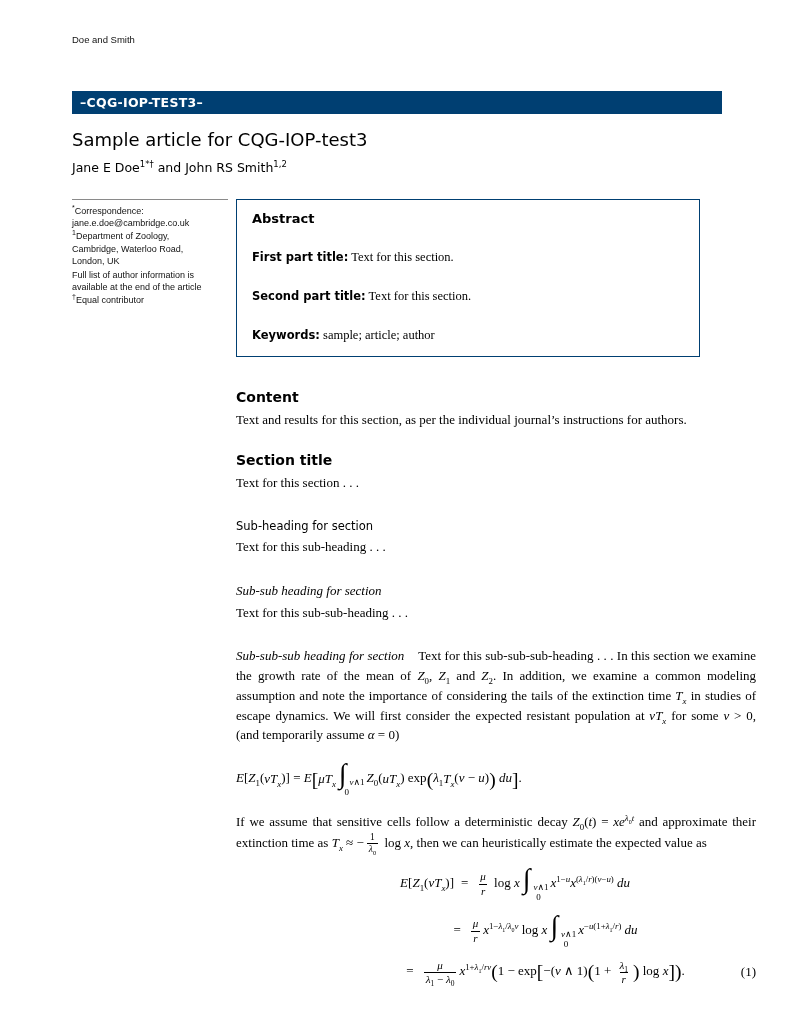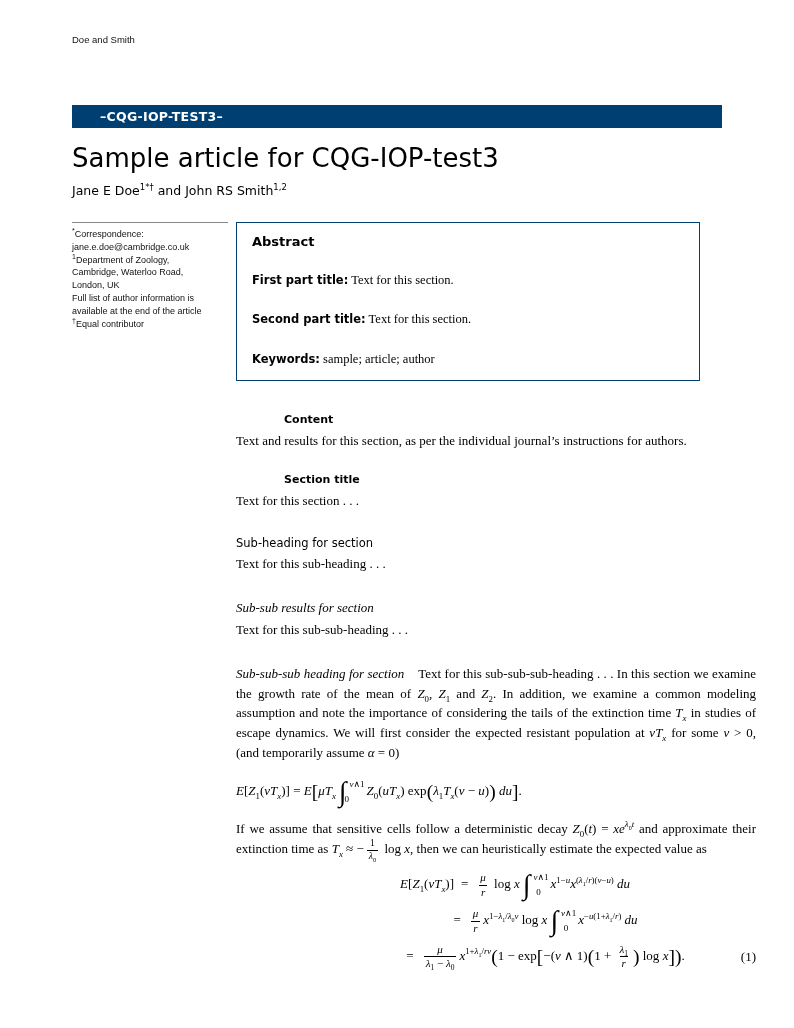--- a/index.html
+++ b/index.html
@@ -5,67 +5,67 @@
   * { margin:0; padding:0; box-sizing:border-box; }
   html,body { background:#ffffff; }
   .page {
     position:relative; width:794px; height:1028px; background:#ffffff;
     padding:34px 38px 0 72px; overflow:hidden;
     font-family:"Liberation Serif", serif; color:#000;
   }
   
   .running-head { font-family:"Liberation Sans", sans-serif; font-size:9.5px; color:#111; }
   .banner {
-    margin-top:60px; width:650px; height:23px; background:var(--banner,#003F72);
+    margin-top:46px; width:650px; height:23px; background:var(--banner,#003F72);
     color:#fff; font-family:"DejaVu Sans", sans-serif; font-weight:bold;
-    font-size:12.5px; line-height:23px; padding-left:28px; letter-spacing:0.3px;
+    font-size:12.5px; line-height:23px; padding-left:8px; letter-spacing:0.3px;
   }
   .title {
     margin-top:15px; font-family:"DejaVu Sans", sans-serif; font-weight:500;
-    font-size:26px; line-height:1.2; color:#000;
+    font-size:18px; line-height:1.2; color:#000;
   }
   .authors { margin-top:9px; font-family:"DejaVu Sans", sans-serif; font-size:12.5px; }
   .authors sup { font-size:8.5px; }
   
   .info-row { margin-top:24px; display:flex; align-items:flex-start; }
   .side-note {
     width:156px; border-top:1px solid #8a8a8a; padding-top:5px;
     font-family:"Liberation Sans", sans-serif; font-size:9px; line-height:1.38; color:#111;
   }
   .side-note p { margin-bottom:1px; }
   .side-note sup { font-size:7px; }
   .abstract-box {
     margin-left:8px; width:464px; border:1.5px solid var(--banner,#003F72);
     padding:11px 29px 13px 15px; background:#fff;
   }
   .abstract-heading { font-family:"DejaVu Sans", sans-serif; font-weight:bold; font-size:13px; margin-bottom:10px; }
   .abs-line { font-size:12.5px; line-height:1.3; margin-top:23px; }
   .abs-label { font-family:"DejaVu Sans", sans-serif; font-weight:bold; font-size:11.5px; }
   
   .main-col { margin-left:164px; width:520px; margin-top:32px; }
-  .h-section { font-family:"DejaVu Sans", sans-serif; font-weight:bold; font-size:11px; margin-top:22px;margin-left:48px; }
+  .h-section { font-family:"DejaVu Sans", sans-serif; font-weight:bold; font-size:14px; margin-top:22px; }
   .h-sub { font-family:"DejaVu Sans", sans-serif; font-weight:normal; font-size:11.5px; margin-top:26px; }
   .h-subsub { font-style:italic; font-size:13px; margin-top:26px; }
   .body-text { font-size:13px; line-height:1.52; text-align:justify; margin-top:4px; }
   .first-para { margin-top:5px; }
   .runin { font-style:italic; }
   .runin-gap { display:inline-block; width:14px; }
   
   .math i { font-style:italic; }
   sup, sub { line-height:0; font-size:0.68em; }
   .eq-display { margin:15px 0 13px 0; font-size:13px; }
   .eq-array { position:relative; margin-top:9px; font-size:13px; }
   .eq-row { text-align:center; margin:8px 0; position:relative; }
   .eq-lhs { display:inline-block; min-width:92px; text-align:right; }
   .eq-rel { display:inline-block; margin:0 7px; }
   .eq-rhs { display:inline; }
   .eq-num { position:absolute; right:0; top:50%; transform:translateY(-50%); font-size:13px; }
   .intg { display:inline-flex; align-items:stretch; vertical-align:middle; margin:0 2px 0 3px; }
   .isym { font-size:215%; line-height:1; font-style:normal; }
-  .ilims { display:inline-flex; flex-direction:column; justify-content:space-between; font-size:9px; font-style:normal; padding:1px 0 2px 0; }
+  .ilims { display:inline-flex; flex-direction:column; justify-content:space-between; font-size:9px; font-style:normal; padding:1px 0 2px 0;margin-top:16px; }
   .iu { margin-left:3px; }
   .il { margin-left:-2px; }
   .frac { display:inline-flex; flex-direction:column; align-items:center; vertical-align:middle; font-size:11px; line-height:1.2; margin:0 3px; text-align:center; }
   .frac .fd { border-top:1px solid #000; padding:0 2px; }
   .frac .fn { padding:0 2px; }
   .frac.sm { font-size:9.5px; }
   .bigp, .bigb { font-size:150%; vertical-align:middle; line-height:0.9; font-style:normal; }
 </style>
 </head>
 <body>
@@ -99,21 +99,21 @@
 
     <div class="h-section" style="margin-top:0;">Content</div>
     <p class="body-text first-para">Text and results for this section, as per the individual journal’s instructions for authors.</p>
 
     <div class="h-section">Section title</div>
     <p class="body-text first-para">Text for this section . . .</p>
 
     <div class="h-sub">Sub-heading for section</div>
     <p class="body-text">Text for this sub-heading . . .</p>
 
-    <div class="h-subsub">Sub-sub results for section</div>
+    <div class="h-subsub">Sub-sub heading for section</div>
     <p class="body-text">Text for this sub-sub-heading . . .</p>
 
     <p class="body-text math" style="margin-top:24px;"><span class="runin">Sub-sub-sub heading for section</span><span class="runin-gap"></span><span>Text for this sub-sub-sub-heading . . . In this section we examine the growth rate of the mean of <i>Z</i><sub>0</sub>, <i>Z</i><sub>1</sub> and <i>Z</i><sub>2</sub>. In addition, we examine a common modeling assumption and note the importance of considering the tails of the extinction time <i>T<sub>x</sub></i> in studies of escape dynamics. We will first consider the expected resistant population at <i>vT<sub>x</sub></i> for some <i>v</i> &gt; 0, (and temporarily assume <i>α</i> = 0)</span></p>
 
     <div class="eq-display math"><i>E</i>[<i>Z</i><sub>1</sub>(<i>vT<sub>x</sub></i>)] = <i>E</i><span class="bigb">[</span><i>μT<sub>x</sub></i><span class="intg">
           <span class="isym">∫</span>
           <span class="ilims">
             <span class="iu"><i>v</i>∧1</span>
             <span class="il">0</span>
           </span>

